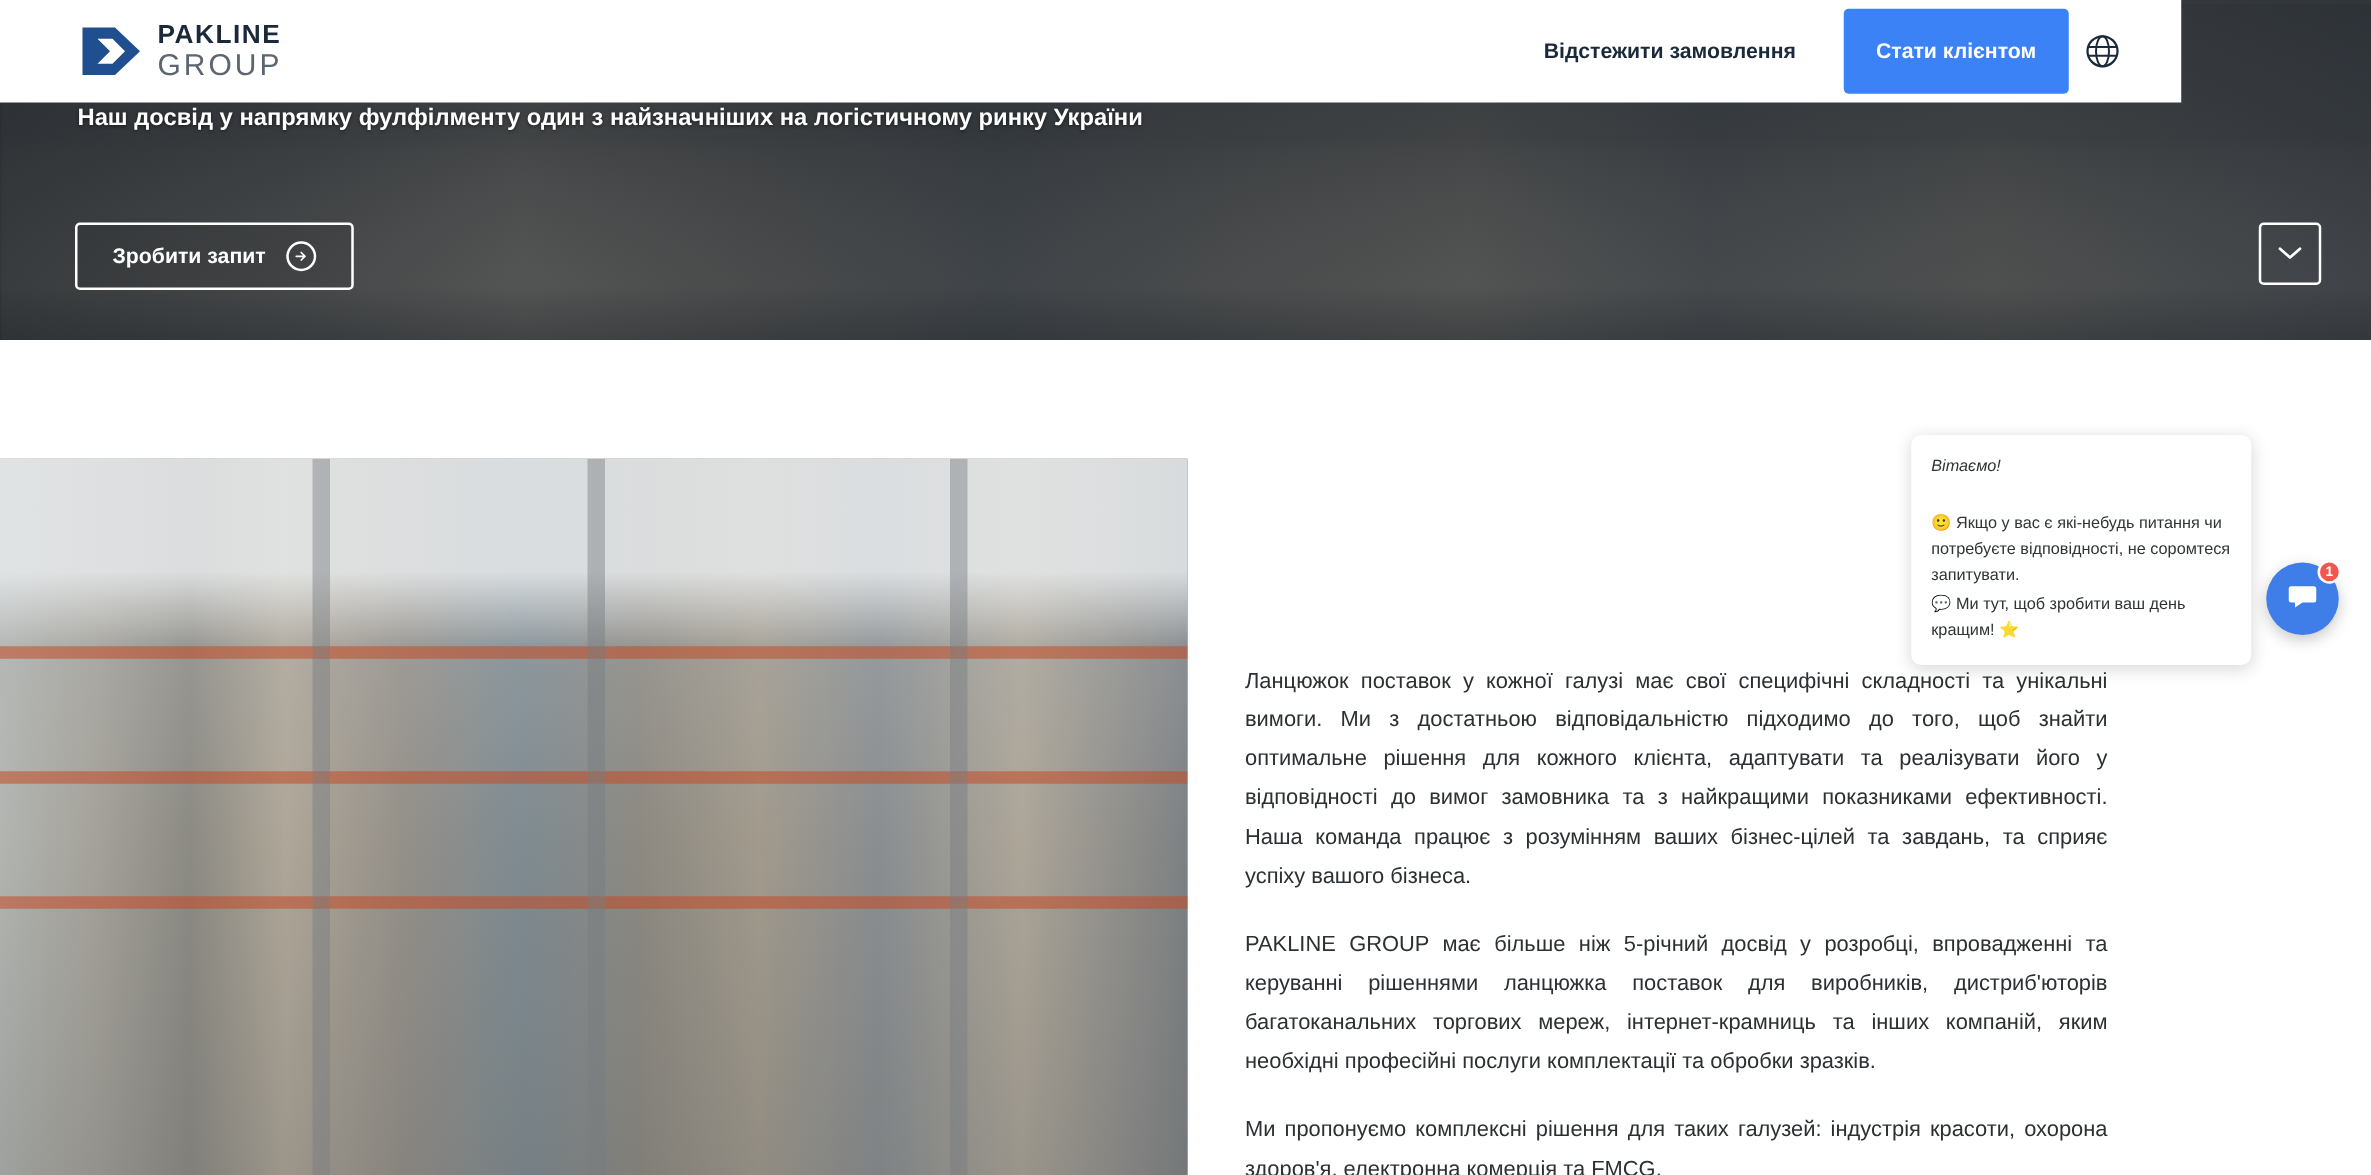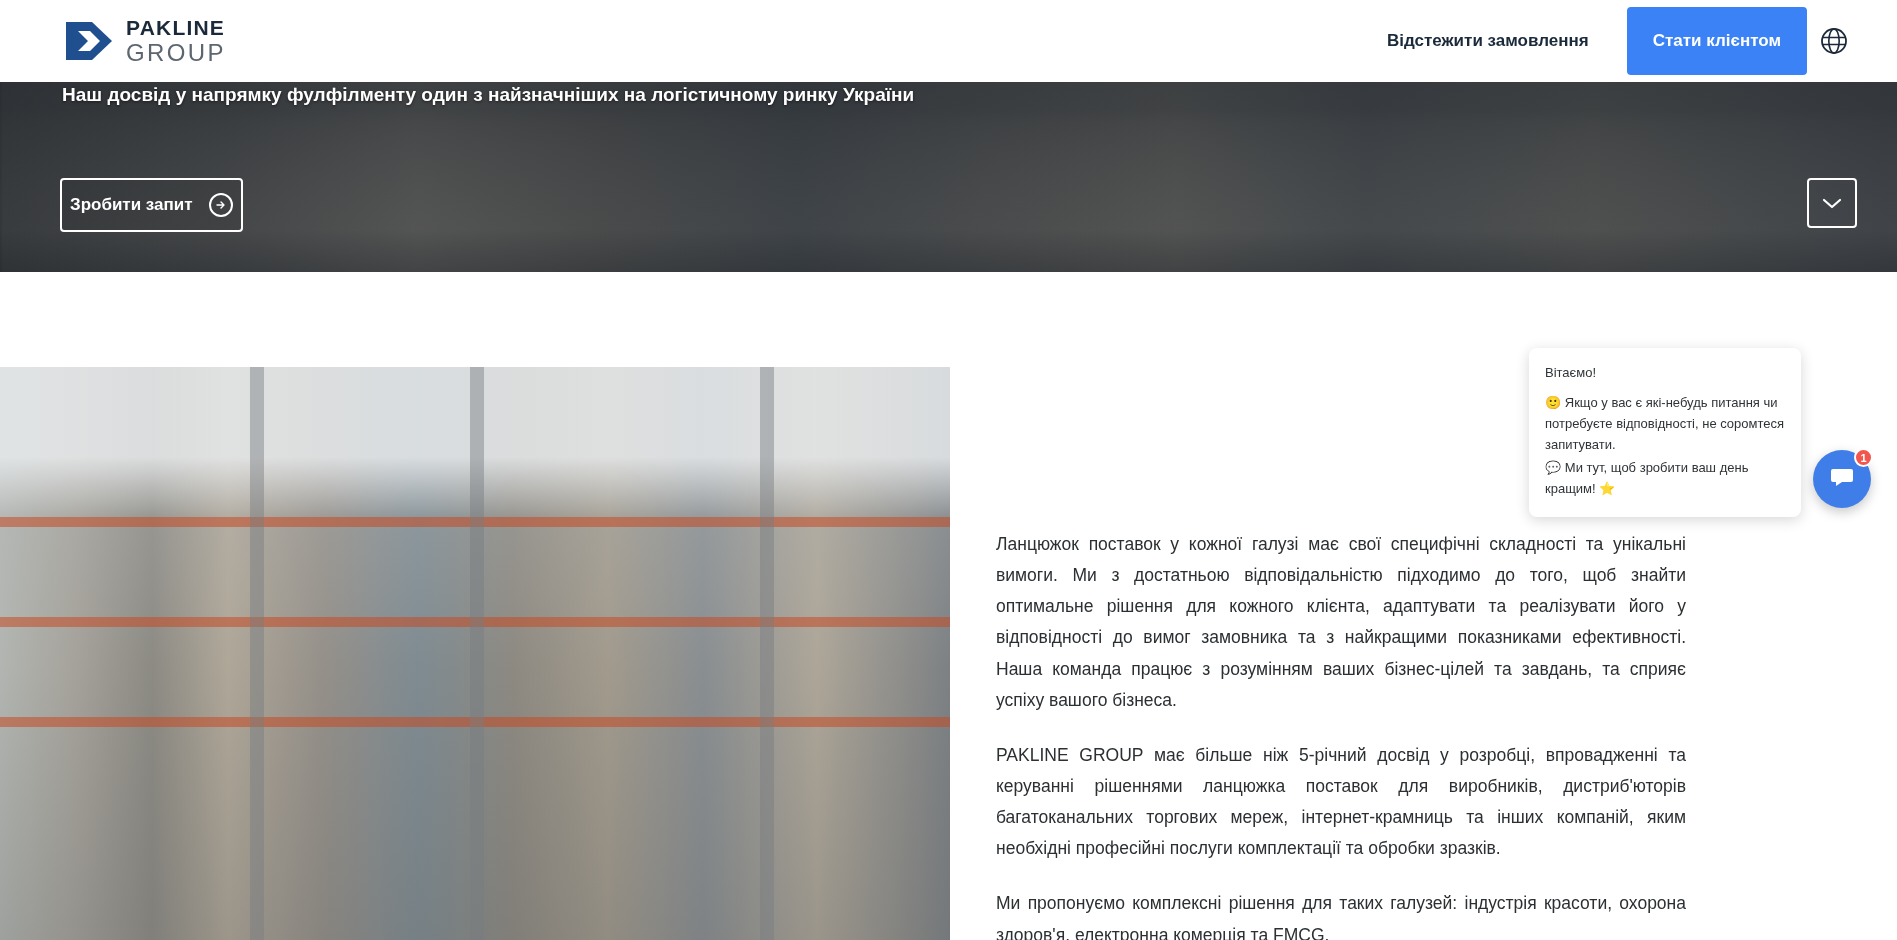--- a/index.html
+++ b/index.html
@@ -9,21 +9,21 @@
     width: 1897px; height: 940px;
     overflow: hidden;
     background: #ffffff;
     font-family: "Liberation Sans", sans-serif;
   }
   body { position: relative; }
 
   
   .header {
     position: absolute; top: 0; left: 0;
-    width: 1897px; height: 82px;
+    width: 1745px; height: 82px;
     background: #ffffff;
     display: flex; align-items: center;
     z-index: 40;
   }
   .logo-wrap {
     display: flex; align-items: center;
     margin-left: 62px;
     gap: 10px;
   }
   .logo-mark {
@@ -118,21 +118,21 @@
     color: #ffffff;
     font-size: 19px; font-weight: bold;
     text-shadow: 0 1px 3px rgba(0,0,0,.55);
     max-width: 1200px;
   }
   .hero-btn {
     position: absolute; left: 60px; top: 178px;
     display: flex; align-items: center; gap: 16px;
     border: 2px solid #ffffff;
     border-radius: 4px;
-    padding: 13px 8px;
+    padding: 13px 28px;
     color: #ffffff; font-size: 17px; font-weight: bold;
     cursor: pointer;
     background: rgba(0,0,0,0.06);
   }
   .hero-btn .arrow-circle {
     width: 24px; height: 24px; border-radius: 50%;
     border: 2px solid #fff;
     display: flex; align-items: center; justify-content: center;
     font-size: 12px; line-height: 1;
   }
@@ -189,21 +189,21 @@
     background: #ffffff;
     border-radius: 8px;
     box-shadow: 0 3px 14px rgba(0,0,0,0.16);
     padding: 14px 16px 16px 16px;
     z-index: 30;
   }
   .chat-bubble .line {
     font-size: 13px; color: #2f3437; line-height: 1.62;
     margin-bottom: 2px;
   }
-  .chat-bubble .line.greet { margin-bottom: 9px; }
+  .chat-bubble .line.greet { margin-bottom: 24px; font-style: italic; }
   .chat-launcher {
     position: absolute; right: 26px; top: 450px;
     width: 58px; height: 58px; border-radius: 50%;
     background: #3f7ee8;
     display: flex; align-items: center; justify-content: center;
     box-shadow: 0 4px 12px rgba(0,0,0,0.22);
     cursor: pointer;
     z-index: 31;
   }
   .chat-launcher .badge {

